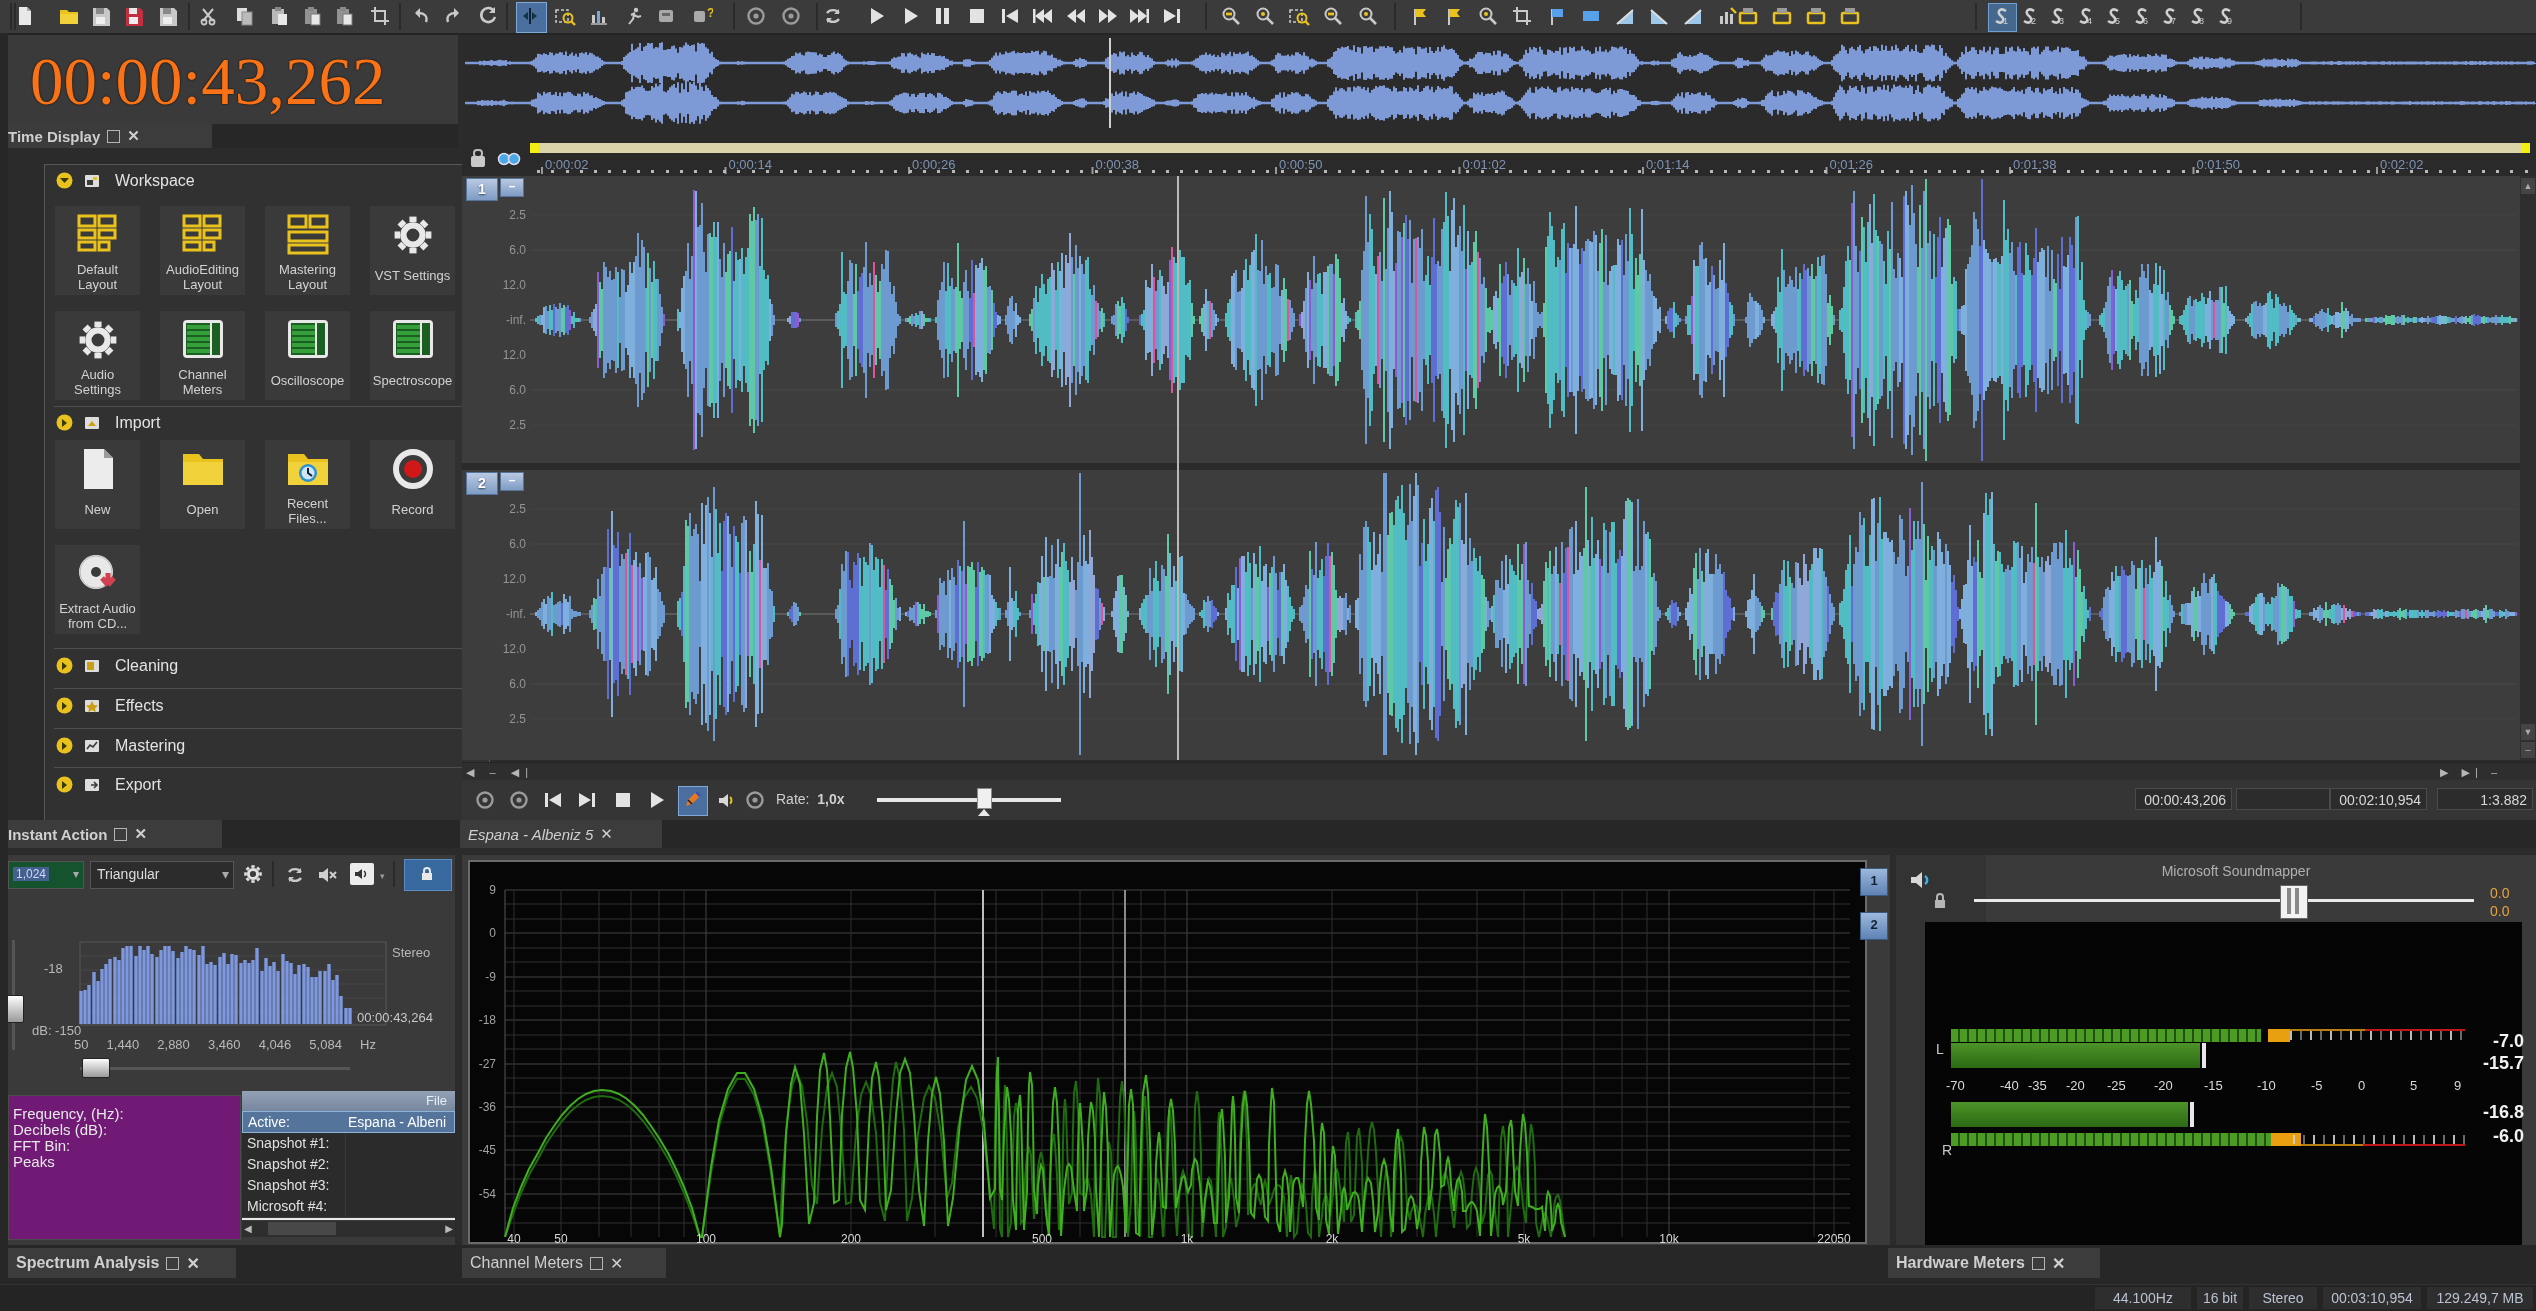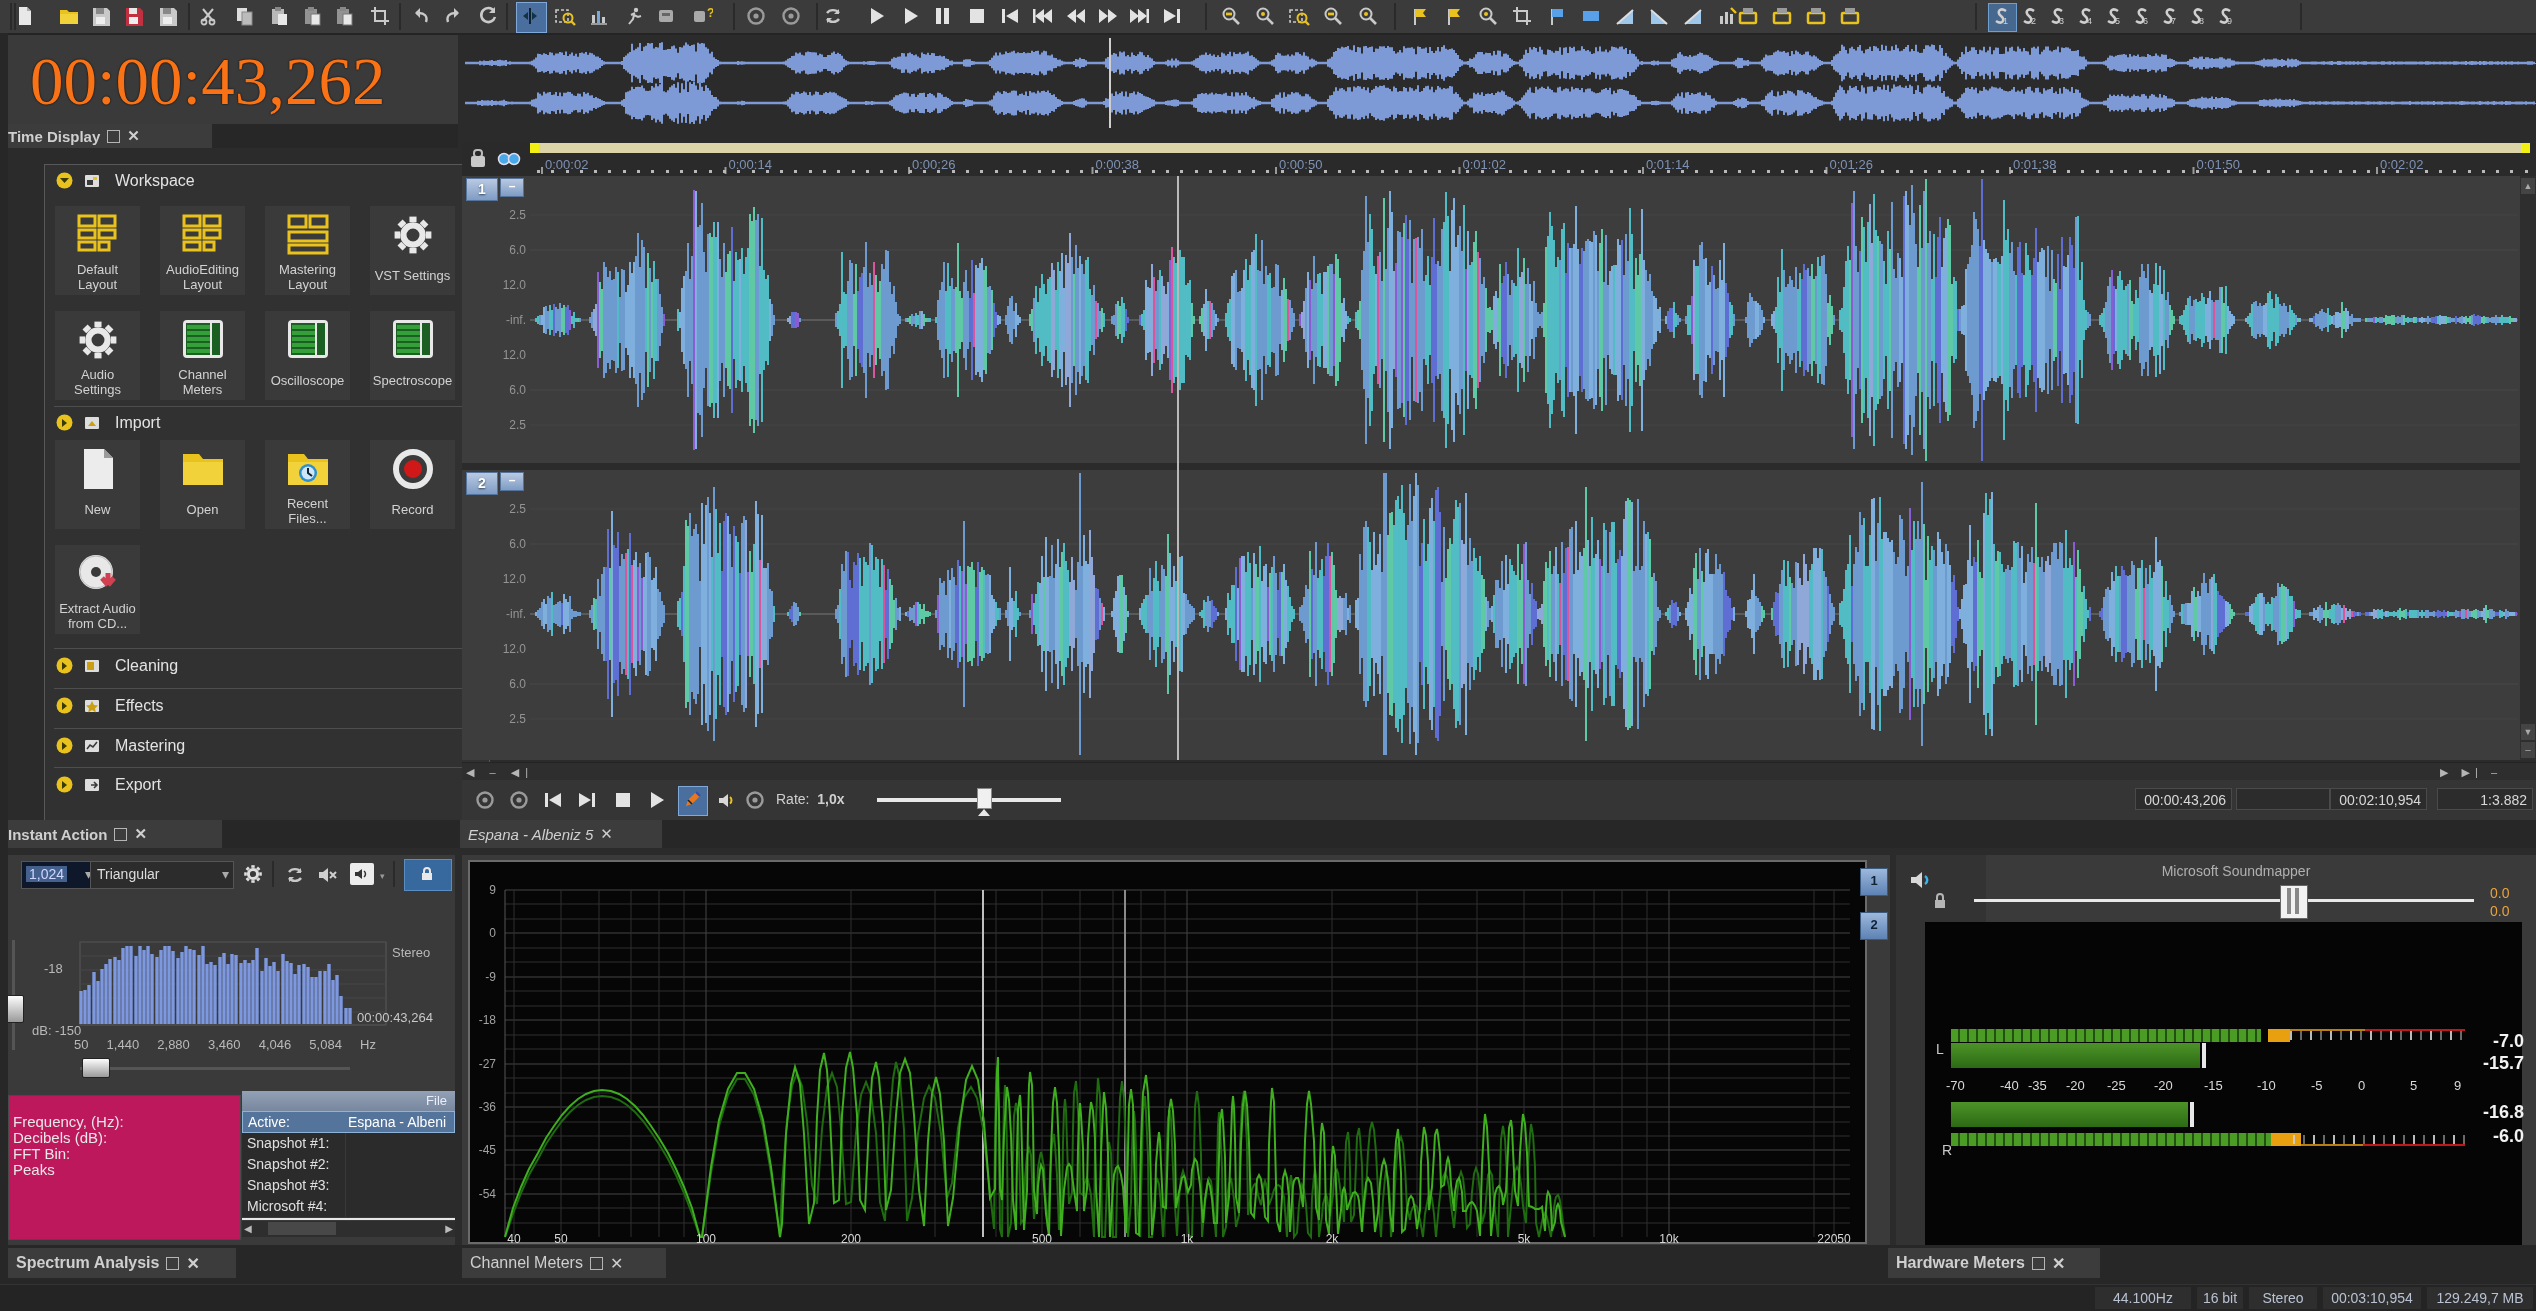--- a/index.html
+++ b/index.html
@@ -817,21 +817,21 @@
     <div class="a" style="left:1868px;top:8px;width:97px;height:22px;background:#2c2c2c;border:1px solid #4a4a4a;color:#d8d8d8;font-size:14px;text-align:right;line-height:22px;padding-right:5px;box-sizing:border-box;">00:02:10,954</div>
     <div class="a" style="left:1975px;top:8px;width:96px;height:22px;background:#2c2c2c;border:1px solid #4a4a4a;color:#d8d8d8;font-size:14px;text-align:right;line-height:22px;padding-right:5px;box-sizing:border-box;">1:3.882</div>
   </div>
 <div class="a" style="left:458px;top:820px;width:2078px;height:28px;background:#272727;">
  <div class="tab" style="left:2px;top:0;height:28px;width:186px;">
   <span class="tlbl" style="font-style:italic;">Espana - Albeniz 5</span>
       <span>✕</span>
  </div>
   </div>
 <div class="a" style="left:0;top:855px;width:455px;height:390px;background:#3a3a3a;">
-    <div class="a" style="left:21px;top:6px;width:74px;height:26px;background:#0f172a;border:1px solid #555;color:#cfd6ff;font-size:14px;line-height:24px;"><span style="background:#44618e;padding:0 3px;margin-left:4px;">1,024</span><span style="float:right;color:#aaa;margin-right:4px;">▾</span></div>
+    <div class="a" style="left:8px;top:6px;width:74px;height:26px;background:#14532d;border:1px solid #555;color:#cfd6ff;font-size:12px;line-height:24px;"><span style="background:#44618e;padding:0 3px;margin-left:4px;">1,024</span><span style="float:right;color:#aaa;margin-right:4px;">▾</span></div>
     <div class="a" style="left:90px;top:6px;width:142px;height:26px;background:#2c2c2c;border:1px solid #555;color:#ddd;font-size:14px;line-height:24px;"><span style="margin-left:6px;">Triangular</span><span style="float:right;color:#aaa;margin-right:4px;">▾</span></div>
     <div class="a" style="left:242px;top:8px;width:22px;height:22px;"><svg width="22" height="22" viewBox="0 0 22 22" style="">
         <circle cx="11" cy="11" r="4.6" fill="none" stroke="#e0e0e0" stroke-width="3"></circle>
         <path d="M17.2 11.0L19.8 11.0" stroke="#e0e0e0" stroke-width="3.4"></path>
         <path d="M15.4 15.4L17.2 17.2" stroke="#e0e0e0" stroke-width="3.4"></path>
         <path d="M11.0 17.2L11.0 19.8" stroke="#e0e0e0" stroke-width="3.4"></path>
         <path d="M6.6 15.4L4.8 17.2" stroke="#e0e0e0" stroke-width="3.4"></path>
         <path d="M4.8 11.0L2.2 11.0" stroke="#e0e0e0" stroke-width="3.4"></path>
         <path d="M6.6 6.6L4.8 4.8" stroke="#e0e0e0" stroke-width="3.4"></path>
         <path d="M11.0 4.8L11.0 2.2" stroke="#e0e0e0" stroke-width="3.4"></path>
@@ -880,21 +880,21 @@
       <span>2,880</span>
       <span>3,460</span>
       <span>4,046</span>
       <span>5,084</span>
       <span>Hz</span>
     </div>
     <div class="a" style="left:12px;top:85px;width:3px;height:110px;background:#555;"></div>
     <div class="a" style="left:5px;top:140px;width:17px;height:26px;background:linear-gradient(#fdfdfd,#9a9a9a);border:1px solid #222;border-radius:2px;"></div>
     <div class="a" style="left:80px;top:212px;width:270px;height:3px;background:#555;"></div>
     <div class="a" style="left:82px;top:203px;width:26px;height:18px;background:linear-gradient(#fdfdfd,#9a9a9a);border:1px solid #222;border-radius:2px;"></div>
-    <div class="a" style="left:8px;top:240px;width:233px;height:145px;background:#be185d;border:1px solid #4a4a4a;color:#e8e8e8;font-size:15px;line-height:16px;padding:18px 0 0 4px;box-sizing:border-box;">Frequency, (Hz):<br>Decibels (dB):<br>FFT Bin:<br>Peaks</div>
+    <div class="a" style="left:8px;top:240px;width:233px;height:145px;background:#701a75;border:1px solid #4a4a4a;color:#e8e8e8;font-size:15px;line-height:16px;padding:10px 0 0 4px;box-sizing:border-box;">Frequency, (Hz):<br>Decibels (dB):<br>FFT Bin:<br>Peaks</div>
     <div class="a" style="left:242px;top:236px;width:213px;height:20px;background:linear-gradient(#93a1b5,#77879e);color:#e8eefc;font-size:13px;text-align:right;line-height:20px;padding-right:8px;box-sizing:border-box;">File</div>
     <div class="a" style="left:242px;top:256px;width:213px;height:22px;background:#54749c;border:1px solid #8fb2d8;box-sizing:border-box;color:#fff;font-size:14px;line-height:20px;"><span style="margin-left:5px;">Active:</span><span style="position:absolute;left:105px;">Espana - Albeni</span></div>
     <div class="a" style="left:242px;top:278px;width:213px;height:21px;background:#2b2b2b;border-bottom:1px solid #3a3a3a;color:#e0e0e0;font-size:14px;line-height:21px;"><span style="margin-left:5px;">Snapshot #1:</span><div class="a" style="left:103px;top:0;width:1px;height:21px;background:#3a3a3a;"></div></div>
     <div class="a" style="left:242px;top:299px;width:213px;height:21px;background:#2b2b2b;border-bottom:1px solid #3a3a3a;color:#e0e0e0;font-size:14px;line-height:21px;"><span style="margin-left:5px;margin-top:44px;">Snapshot #2:</span><div class="a" style="left:103px;top:0;width:1px;height:21px;background:#3a3a3a;"></div></div>
     <div class="a" style="left:242px;top:320px;width:213px;height:21px;background:#2b2b2b;border-bottom:1px solid #3a3a3a;color:#e0e0e0;font-size:14px;line-height:21px;"><span style="margin-left:5px;">Snapshot #3:</span><div class="a" style="left:103px;top:0;width:1px;height:21px;background:#3a3a3a;"></div></div>
     <div class="a" style="left:242px;top:341px;width:213px;height:21px;background:#2b2b2b;border-bottom:1px solid #3a3a3a;color:#e0e0e0;font-size:14px;line-height:21px;"><span style="margin-left:5px;">Microsoft #4:</span><div class="a" style="left:103px;top:0;width:1px;height:21px;background:#3a3a3a;"></div></div>
     <div class="a" style="left:242px;top:363px;width:213px;height:2px;background:#e8e8e8;"></div>
     <div class="a" style="left:242px;top:366px;width:213px;height:16px;background:#2e2e2e;">
       <div class="a" style="left:2px;top:2px;color:#bbb;font-size:10px;">◀</div>
       <div class="a" style="right:2px;top:2px;color:#bbb;font-size:10px;">▶</div>

